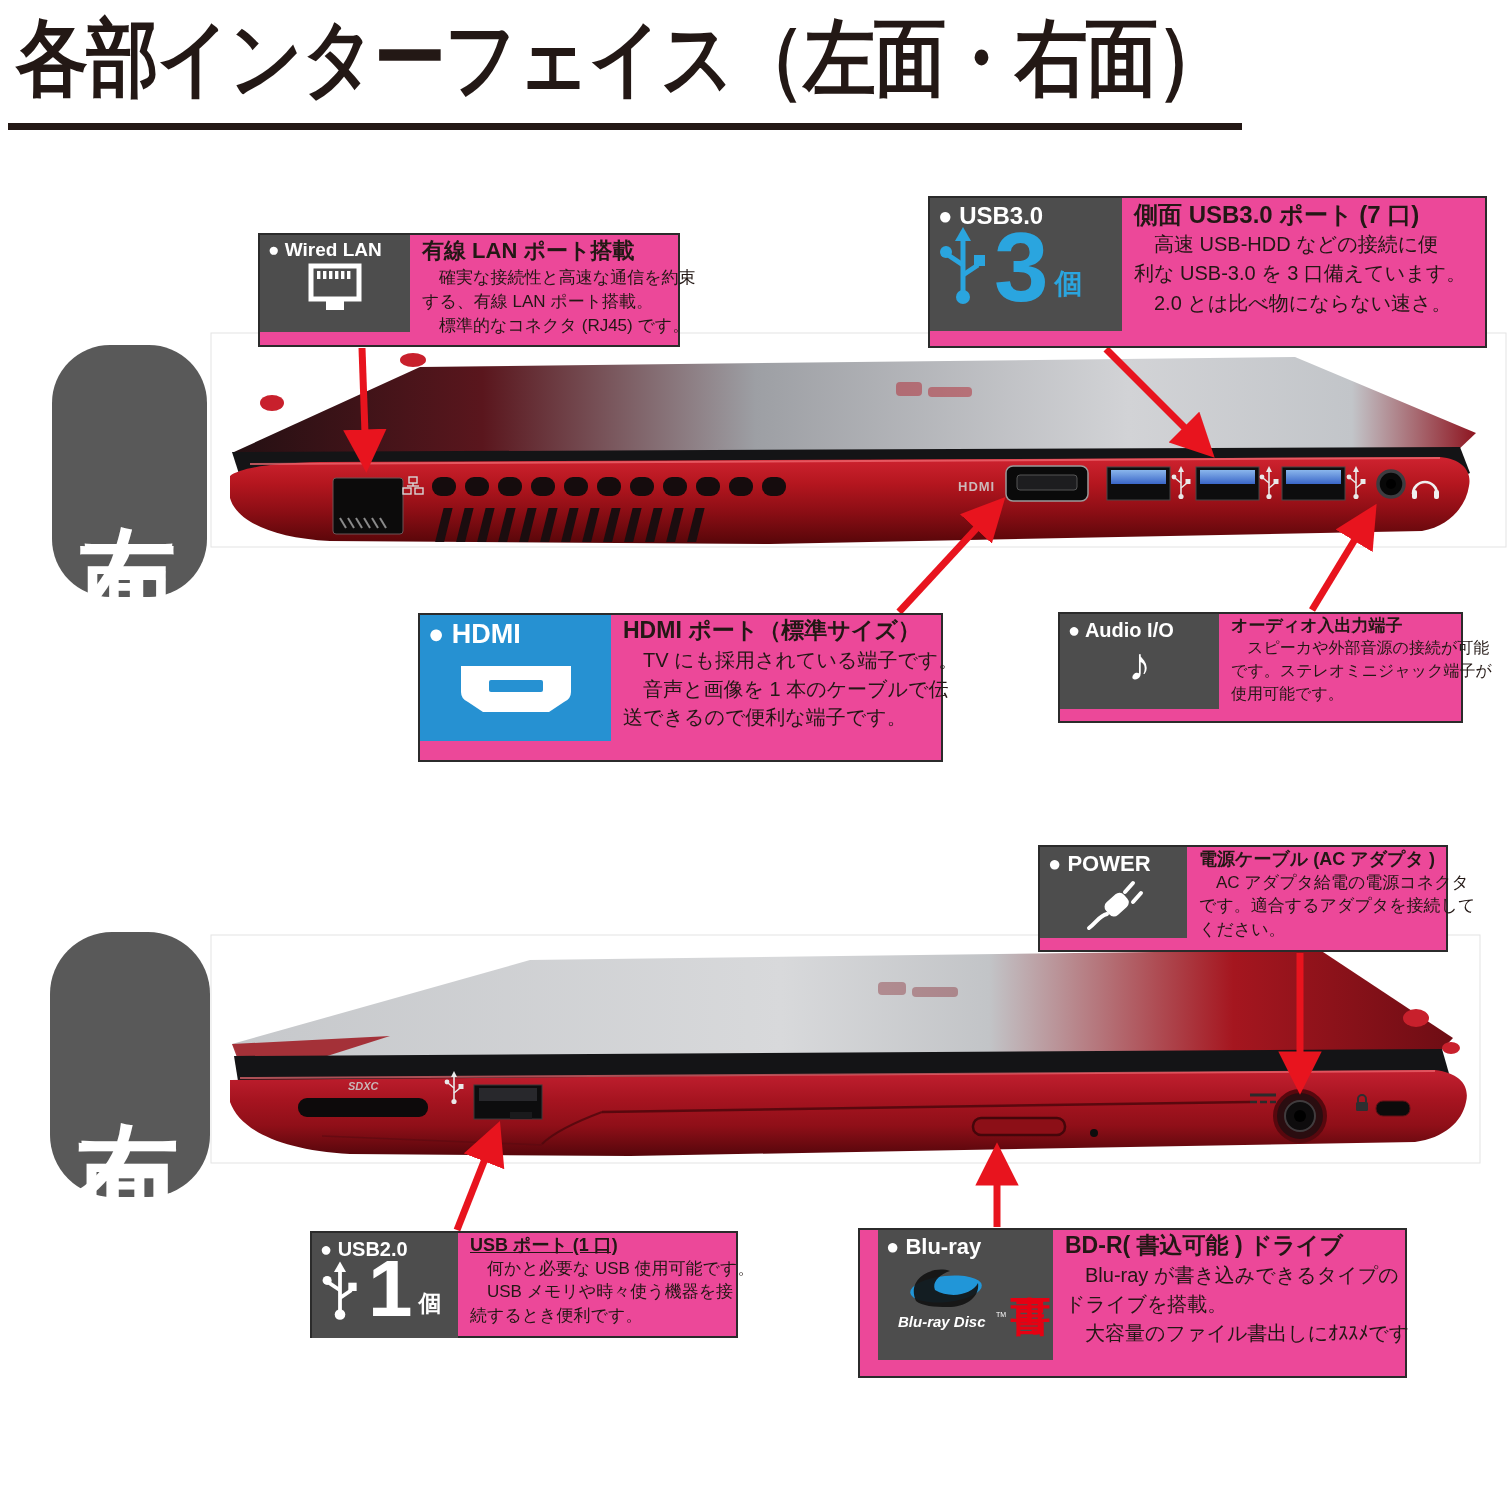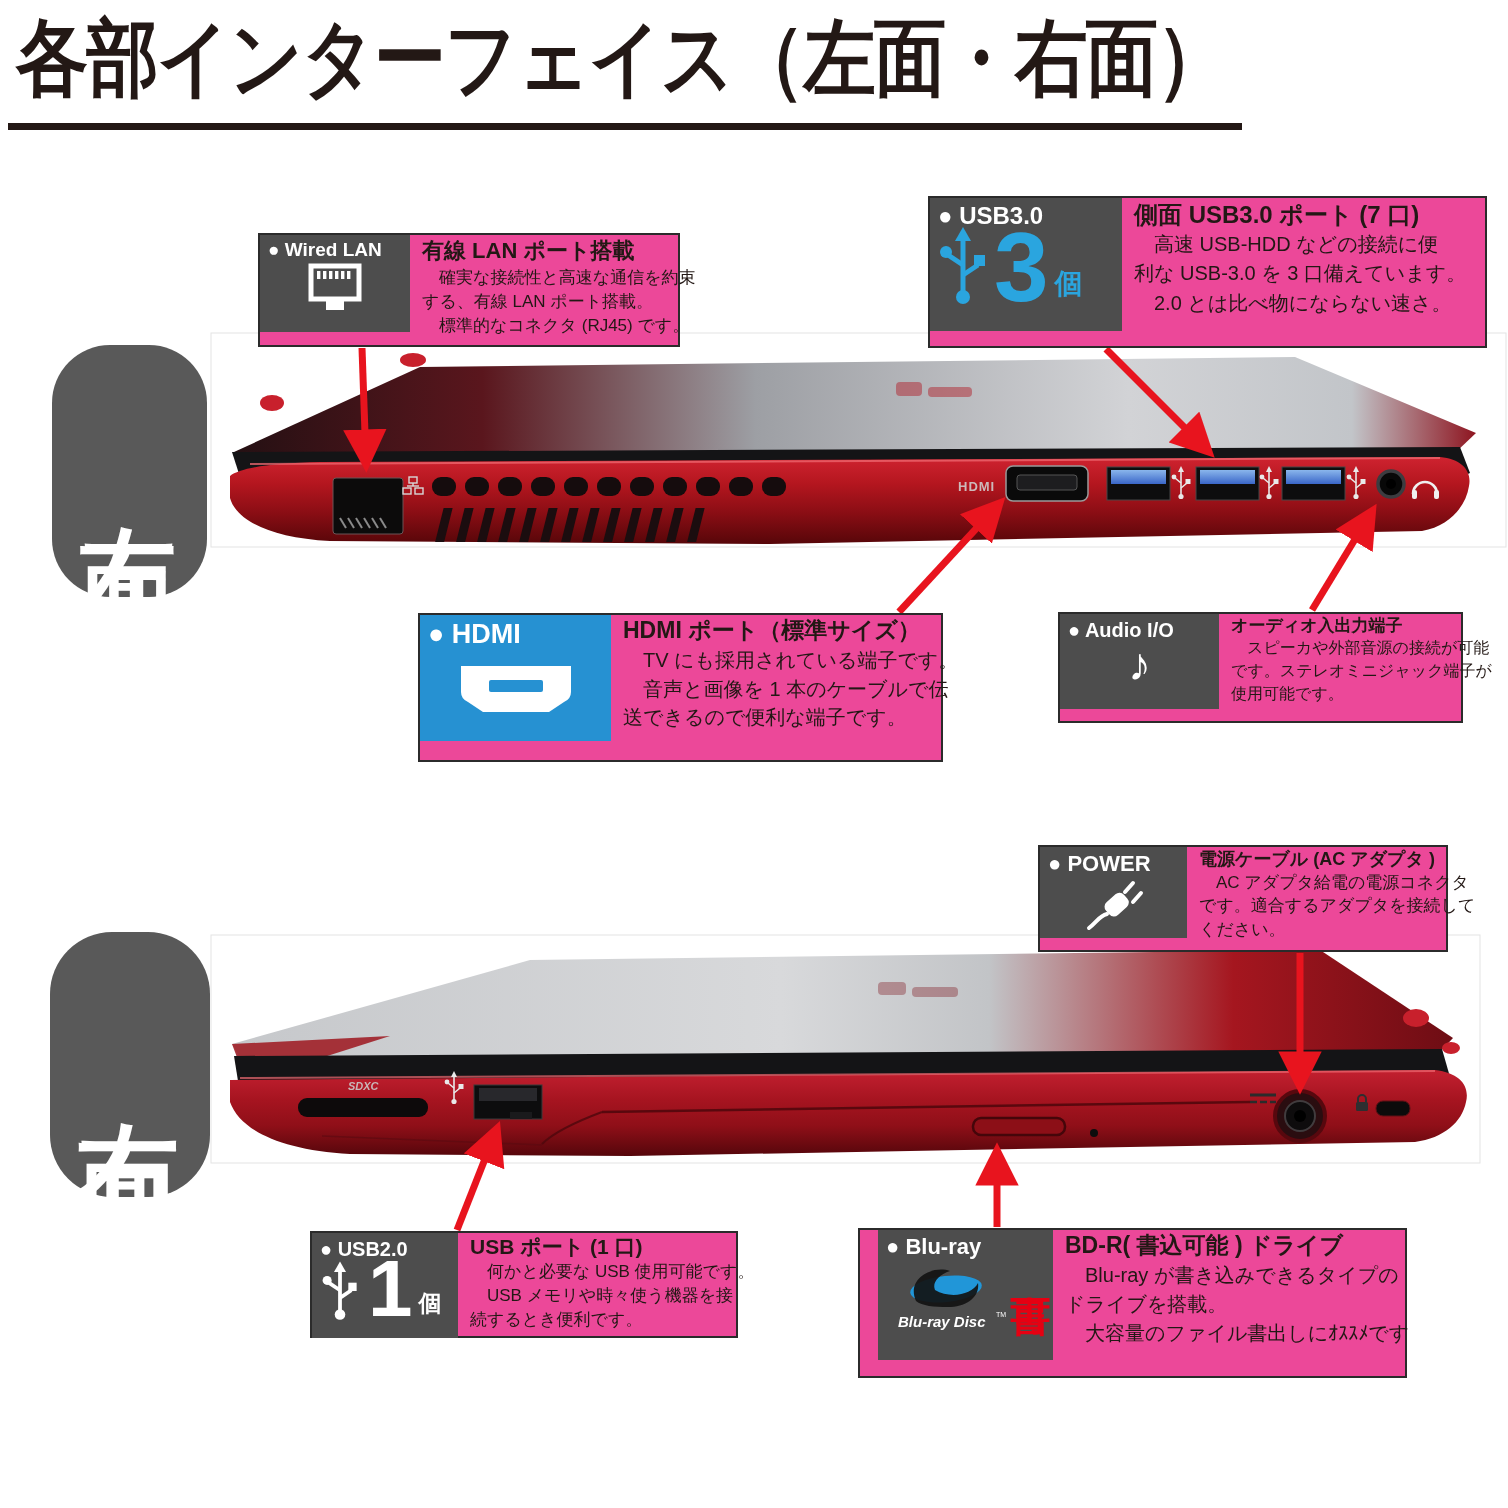--- a/index.html
+++ b/index.html
@@ -55,21 +55,21 @@
 
   #co-power{left:1038px;top:845px;width:410px;height:107px;}
   #co-power .chip{width:147px;height:91px;}
   #co-power .chip-label{font-size:22px;}
   #co-power .ctitle{font-size:18px;line-height:1.25;}
   #co-power .cline{font-size:17px;line-height:1.4;}
 
   #co-usb2{left:310px;top:1231px;width:428px;height:107px;}
   #co-usb2 .chip{width:146px;height:105px;}
   #co-usb2 .chip-label{font-size:20px;}
-  #co-usb2 .ctitle{font-size:21px;line-height:1.25;}
+  #co-usb2 .ctitle{font-size:18px;line-height:1.25;text-decoration:underline;}
   #co-usb2 .cline{font-size:17px;line-height:1.4;}
 
   #co-bluray{left:858px;top:1228px;width:549px;height:150px;padding-left:18px;}
   #co-bluray .chip{width:175px;height:130px;}
   #co-bluray .chip-label{font-size:22px;}
   #co-bluray .ctitle{font-size:23px;line-height:1.3;}
   #co-bluray .cline{font-size:20px;line-height:1.45;}
 
   .chip-icn{margin:2px auto 0 auto;display:block;}
   .numrow{display:flex;align-items:flex-end;margin-top:-4px;}

